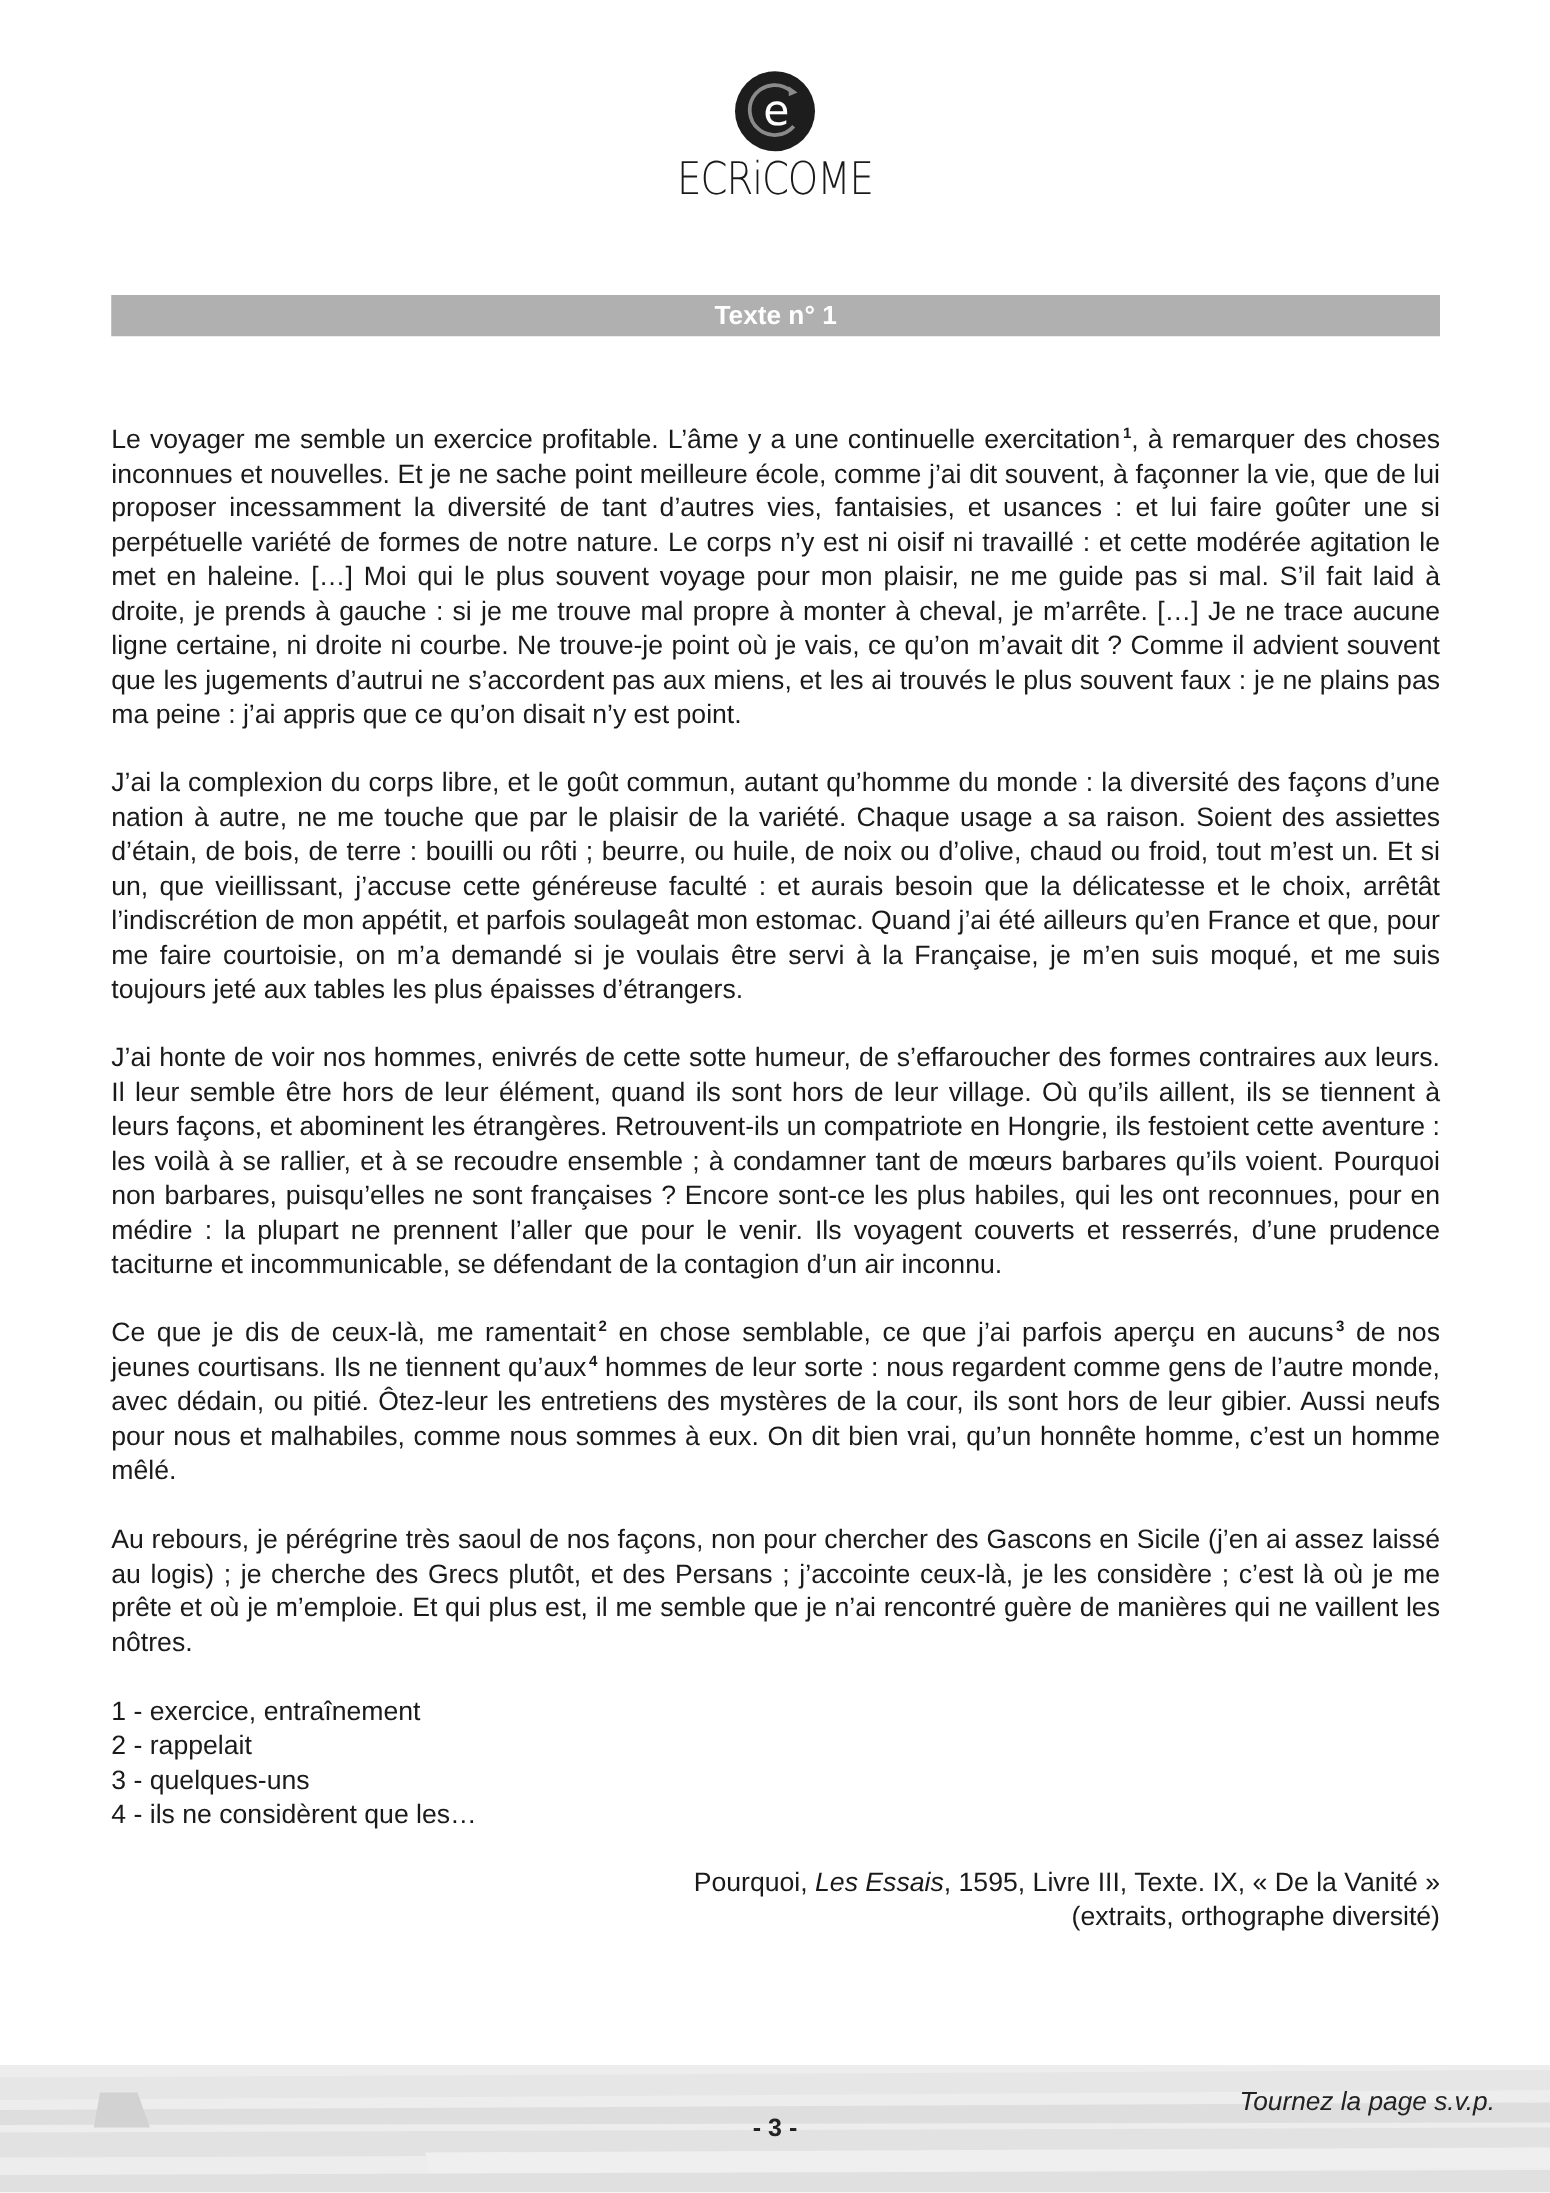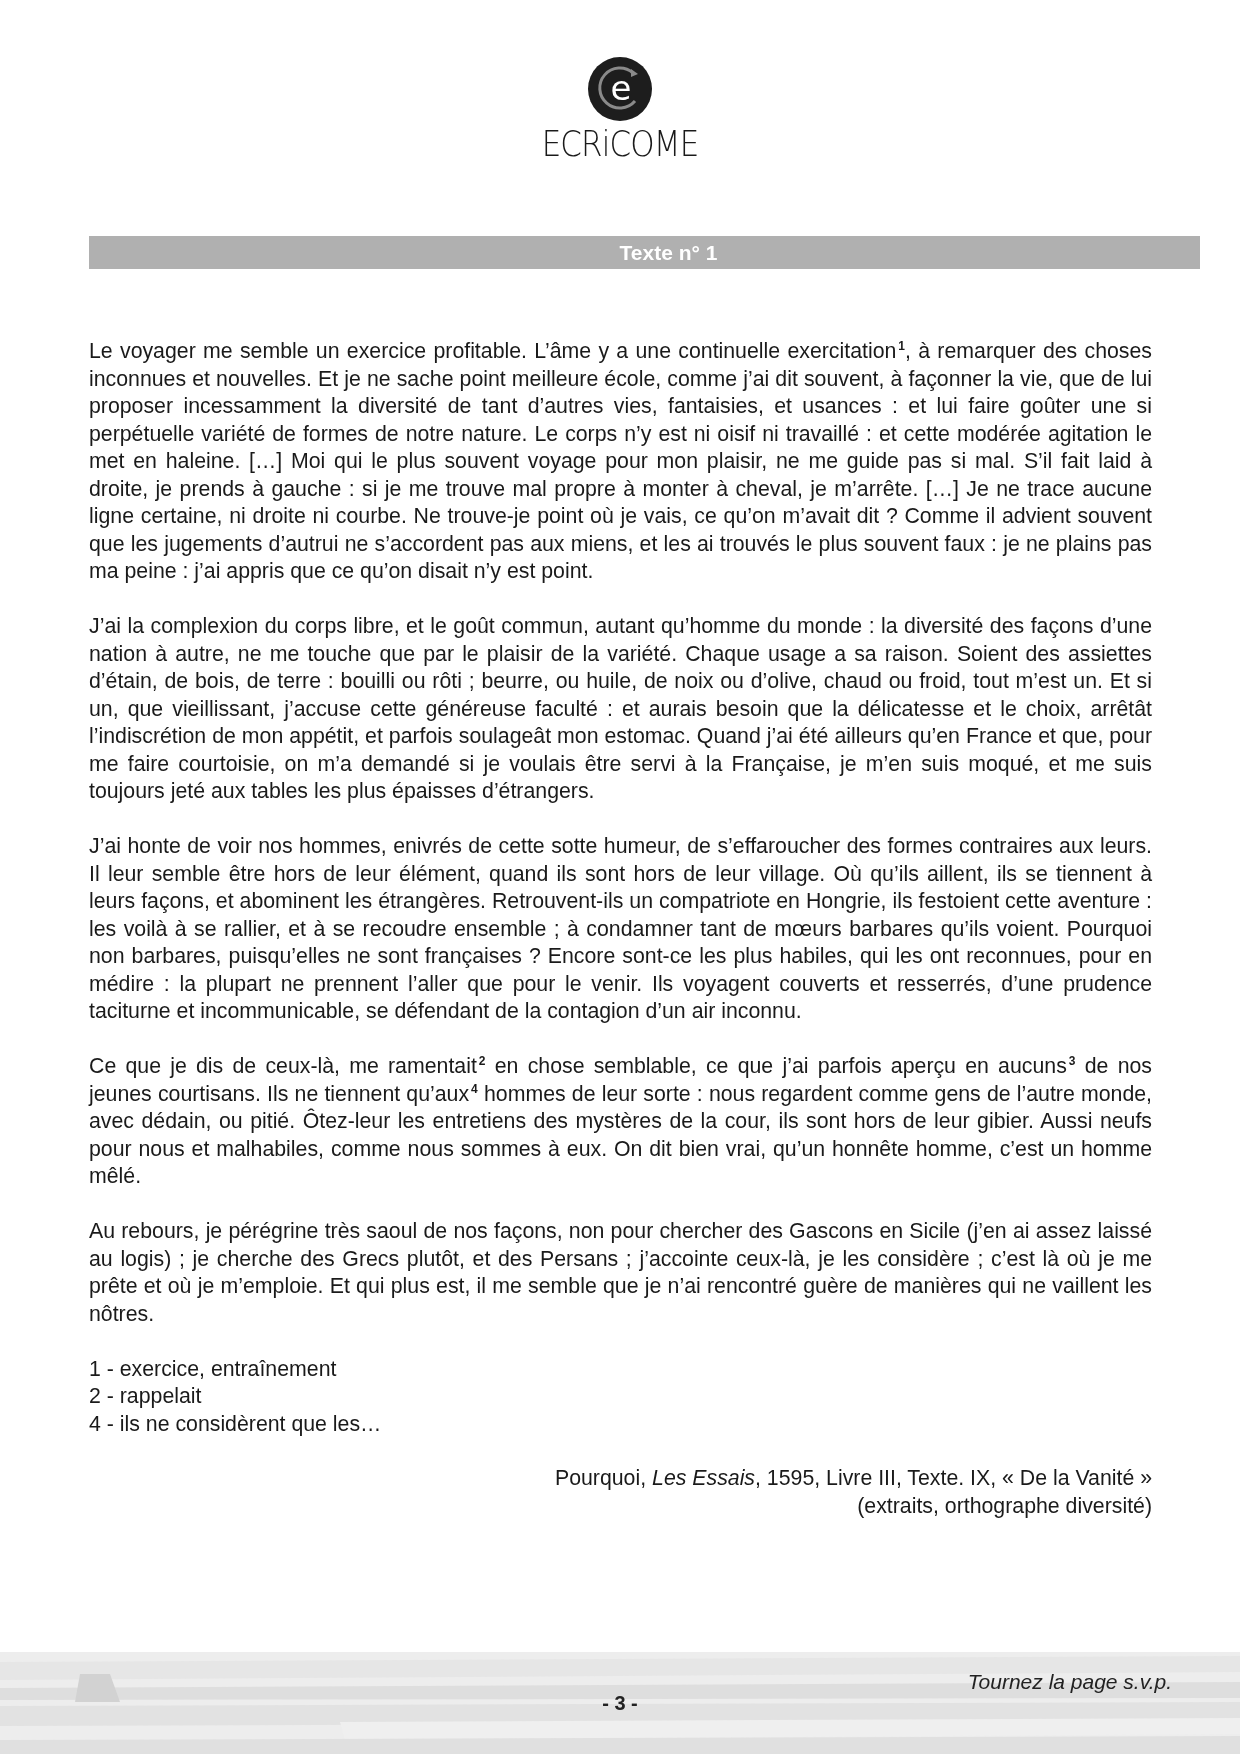--- a/index.html
+++ b/index.html
@@ -1,29 +1,29 @@
 <!DOCTYPE html>
 <html><head>
 <meta charset="utf-8">
 <style>
   html, body { margin: 0; padding: 0; background: #ffffff; }
   body { width: 1240px; height: 1754px; position: relative; overflow: hidden; font-family: "Liberation Sans", sans-serif; color: #1a1a1a; }
   .logo { position: absolute; left: 0; top: 56px; width: 1240px; text-align: center; }
   .logo-mark { width: 66px; height: 66px; margin: 0 auto; display: block; }
   .logo-word { display: block; margin-top: 2px; font-family: "DejaVu Sans", sans-serif; font-weight: 300; font-size: 36px; letter-spacing: -1px; color: #1a1a1a; transform: scaleX(0.86); transform-origin: center; line-height: 40px; }
-  .title-band { position: absolute; left: 89px; top: 236px; width: 1063px; height: 33px; background: #b0b0b0; color: #ffffff; font-weight: bold; font-size: 21px; text-align: center; line-height: 33px; padding-left: 48px; }
+  .title-band { position: absolute; left: 89px; top: 236px; width: 1063px; height: 33px; background: #b0b0b0; color: #ffffff; font-weight: bold; font-size: 21px; text-align: center; line-height: 33px; }
   .body { position: absolute; left: 89px; top: 302px; width: 1063px; font-size: 21.3px; line-height: 27.5px; text-align: justify; margin-top: 36px; }
   .body p { margin: 0 0 27.5px 0; }
   sup { font-size: 12px; font-weight: bold; line-height: 0; vertical-align: 8px; margin-left: 2px; }
   .notes { margin: 0; padding: 0; list-style: none; }
   .notes li { margin: 0; }
   .citation { text-align: right; margin-top: 27px; }
   .footer-bg { position: absolute; left: 0; top: 1652px; width: 1240px; height: 102px; overflow: hidden; background: #ececec; }
   .page-num { position: absolute; left: 0; width: 1240px; top: 1692px; text-align: center; font-size: 20px; font-weight: bold; color: #222; }
-  .turn { position: absolute; right: 68px; top: 1670px; font-size: 21px; font-style: italic; color: #222; }
+  .turn { position: absolute; right: 44px; top: 1670px; font-size: 21px; font-style: italic; color: #222; }
 </style>
 </head>
 <body>
 
 <div class="logo">
   <svg class="logo-mark" viewBox="0 0 66 66">
     <circle cx="33" cy="33" r="32" fill="#1d1d1d"></circle>
     <path d="M46 17 A20 20 0 1 0 48 45" fill="none" stroke="#8a8a8a" stroke-width="3"></path>
     <polygon points="44,13 51,18 44,21" fill="#8a8a8a"></polygon>
     <text x="34" y="44" text-anchor="middle" font-family="DejaVu Sans, sans-serif" font-size="34" fill="#ffffff">e</text>
@@ -36,20 +36,21 @@
 <div class="body">
   <p><span>Le voyager me semble un exercice profitable. L’âme y a une continuelle exercitation</span><sup>1</sup><span>, à remarquer des choses inconnues et nouvelles. Et je ne sache point meilleure école, comme j’ai dit souvent, à façonner la vie, que de lui proposer incessamment la diversité de tant d’autres vies, fantaisies, et usances : et lui faire goûter une si perpétuelle variété de formes de notre nature. Le corps n’y est ni oisif ni travaillé : et cette modérée agitation le met en haleine. […] Moi qui le plus souvent voyage pour mon plaisir, ne me guide pas si mal. S’il fait laid à droite, je prends à gauche : si je me trouve mal propre à monter à cheval, je m’arrête. […] Je ne trace aucune ligne certaine, ni droite ni courbe. Ne trouve-je point où je vais, ce qu’on m’avait dit ? Comme il advient souvent que les jugements d’autrui ne s’accordent pas aux miens, et les ai trouvés le plus souvent faux : je ne plains pas ma peine : j’ai appris que ce qu’on disait n’y est point.</span></p>
   <p>J’ai la complexion du corps libre, et le goût commun, autant qu’homme du monde : la diversité des façons d’une nation à autre, ne me touche que par le plaisir de la variété. Chaque usage a sa raison. Soient des assiettes d’étain, de bois, de terre : bouilli ou rôti ; beurre, ou huile, de noix ou d’olive, chaud ou froid, tout m’est un. Et si un, que vieillissant, j’accuse cette généreuse faculté : et aurais besoin que la délicatesse et le choix, arrêtât l’indiscrétion de mon appétit, et parfois soulageât mon estomac. Quand j’ai été ailleurs qu’en France et que, pour me faire courtoisie, on m’a demandé si je voulais être servi à la Française, je m’en suis moqué, et me suis toujours jeté aux tables les plus épaisses d’étrangers.</p>
   <p>J’ai honte de voir nos hommes, enivrés de cette sotte humeur, de s’effaroucher des formes contraires aux leurs. Il leur semble être hors de leur élément, quand ils sont hors de leur village. Où qu’ils aillent, ils se tiennent à leurs façons, et abominent les étrangères. Retrouvent-ils un compatriote en Hongrie, ils festoient cette aventure : les voilà à se rallier, et à se recoudre ensemble ; à condamner tant de mœurs barbares qu’ils voient. Pourquoi non barbares, puisqu’elles ne sont françaises ? Encore sont-ce les plus habiles, qui les ont reconnues, pour en médire : la plupart ne prennent l’aller que pour le venir. Ils voyagent couverts et resserrés, d’une prudence taciturne et incommunicable, se défendant de la contagion d’un air inconnu.</p>
   <p><span>Ce que je dis de ceux-là, me ramentait</span><sup>2</sup><span> en chose semblable, ce que j’ai parfois aperçu en aucuns</span><sup>3</sup><span> de nos jeunes courtisans. Ils ne tiennent qu’aux</span><sup>4</sup><span> hommes de leur sorte : nous regardent comme gens de l’autre monde, avec dédain, ou pitié. Ôtez-leur les entretiens des mystères de la cour, ils sont hors de leur gibier. Aussi neufs pour nous et malhabiles, comme nous sommes à eux. On dit bien vrai, qu’un honnête homme, c’est un homme mêlé.</span></p>
   <p>Au rebours, je pérégrine très saoul de nos façons, non pour chercher des Gascons en Sicile (j’en ai assez laissé au logis) ; je cherche des Grecs plutôt, et des Persans ; j’accointe ceux-là, je les considère ; c’est là où je me prête et où je m’emploie. Et qui plus est, il me semble que je n’ai rencontré guère de manières qui ne vaillent les nôtres.</p>
 
   <ul class="notes">
     <li>1 - exercice, entraînement</li>
     <li>2 - rappelait</li>
+    <li>3 - quelques-uns</li>
     <li>4 - ils ne considèrent que les…</li>
   </ul>
 
   <div class="citation">
     <div><span>Pourquoi, </span><em>Les Essais</em><span>, 1595, Livre III, Texte. IX, « De la Vanité »</span></div>
     <div>(extraits, orthographe diversité)</div>
   </div>
 </div>
 
 <div class="footer-bg">

